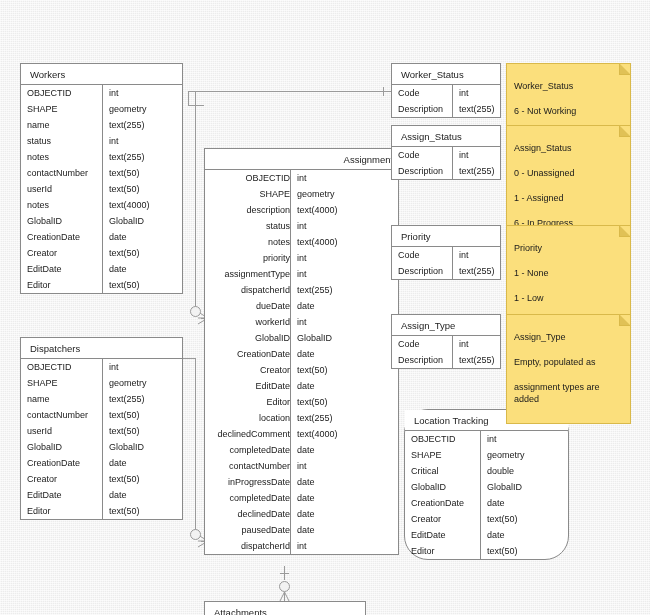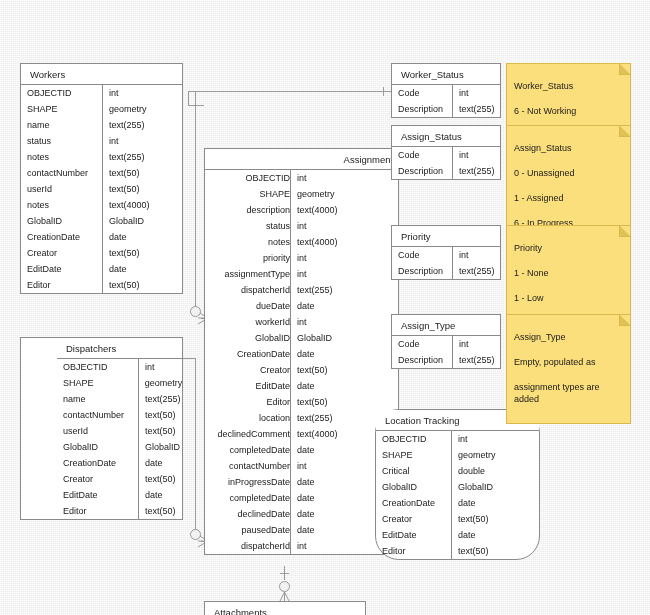--- a/index.html
+++ b/index.html
@@ -215,21 +215,21 @@
           <span class="fname">EditDate</span>
           <span class="ftype">date</span>
         </div>
       <div class="row">
           <span class="fname">Editor</span>
           <span class="ftype">text(50)</span>
         </div>
     </div>
   </div>
 
-  <div class="entity w-workers" style="left:20px;top:293px;width:163px;padding-left:36px;">
+  <div class="entity w-workers" style="left:20px;top:293px;width:163px;">
     <div class="ent-title">Dispatchers</div>
     <div class="ent-body">
       <div class="row">
           <span class="fname">OBJECTID</span>
           <span class="ftype">int</span>
         </div>
       <div class="row">
           <span class="fname">SHAPE</span>
           <span class="ftype">geometry</span>
         </div>
@@ -419,21 +419,21 @@
           <span class="fname">Code</span>
           <span class="ftype">int</span>
         </div>
       <div class="row">
           <span class="fname">Description</span>
           <span class="ftype">text(255)</span>
         </div>
     </div>
   </div>
 
-  <div class="entity w-loc" style="left:375px;top:365px;width:165px;border-radius:24px;">
+  <div class="entity w-loc" style="left:404px;top:365px;width:165px;border-radius:24px;">
     <div class="ent-title">Location Tracking</div>
     <div class="ent-body">
       <div class="row">
           <span class="fname">OBJECTID</span>
           <span class="ftype">int</span>
         </div>
       <div class="row">
           <span class="fname">SHAPE</span>
           <span class="ftype">geometry</span>
         </div>

